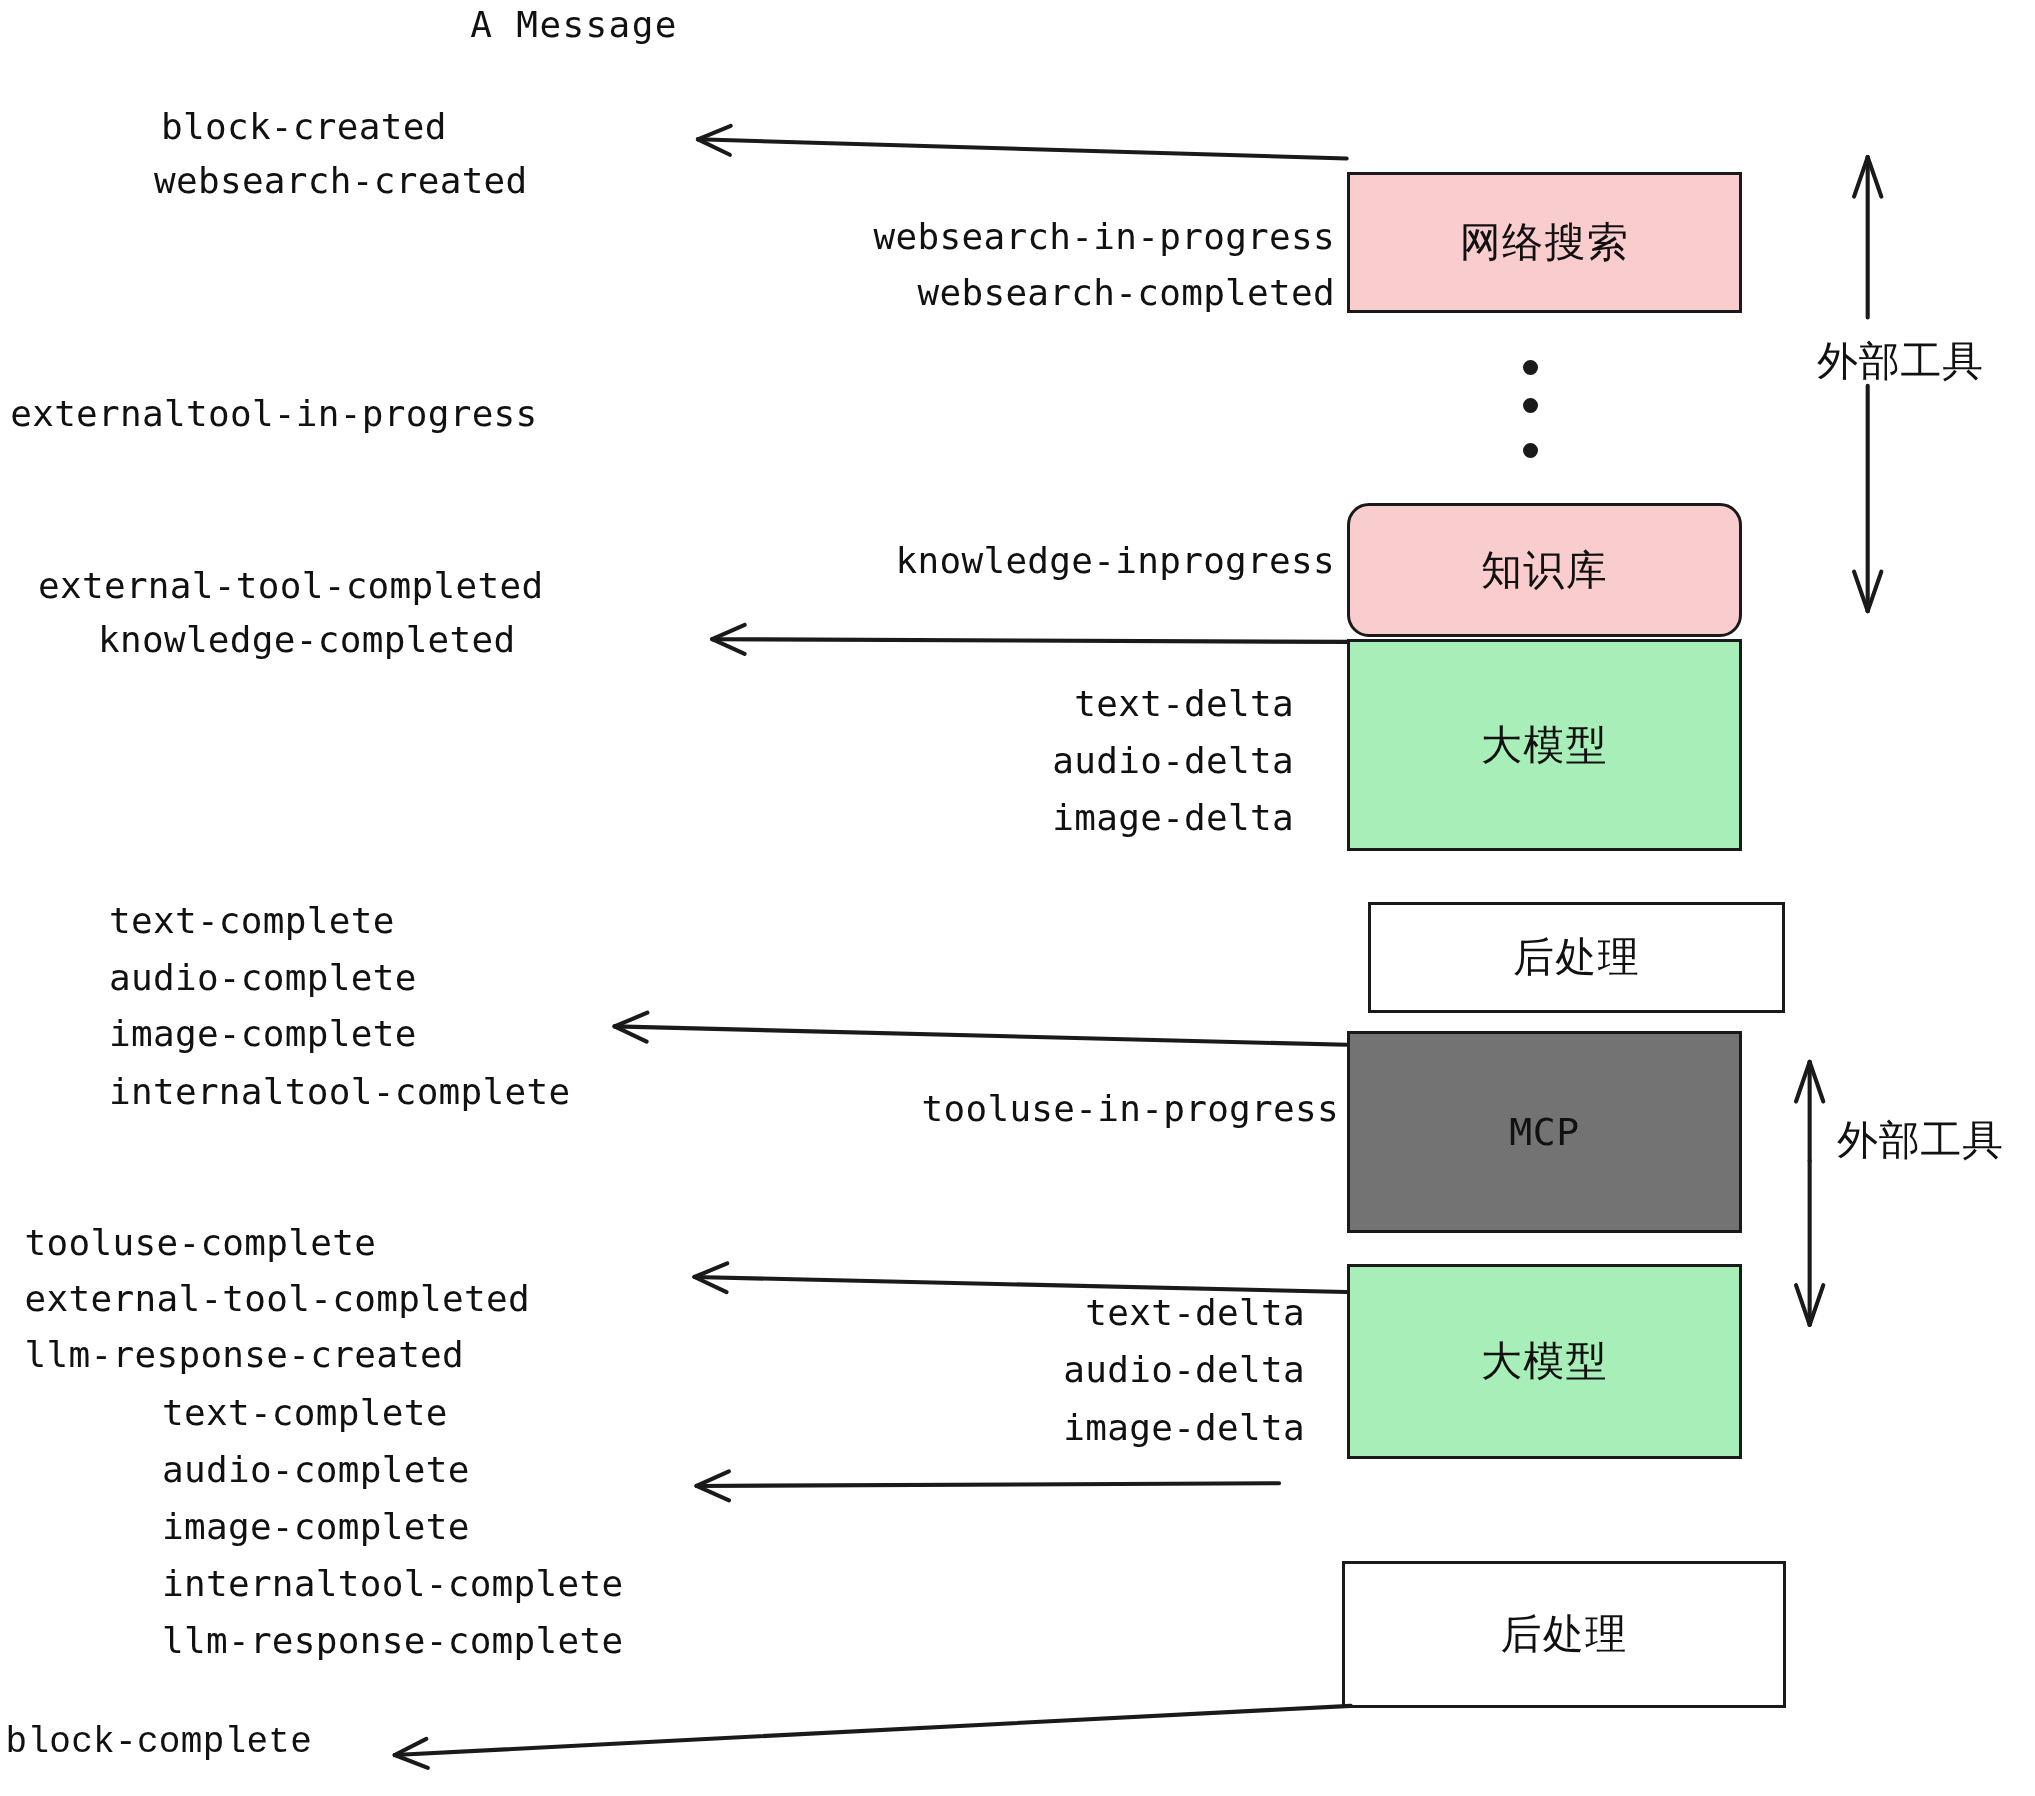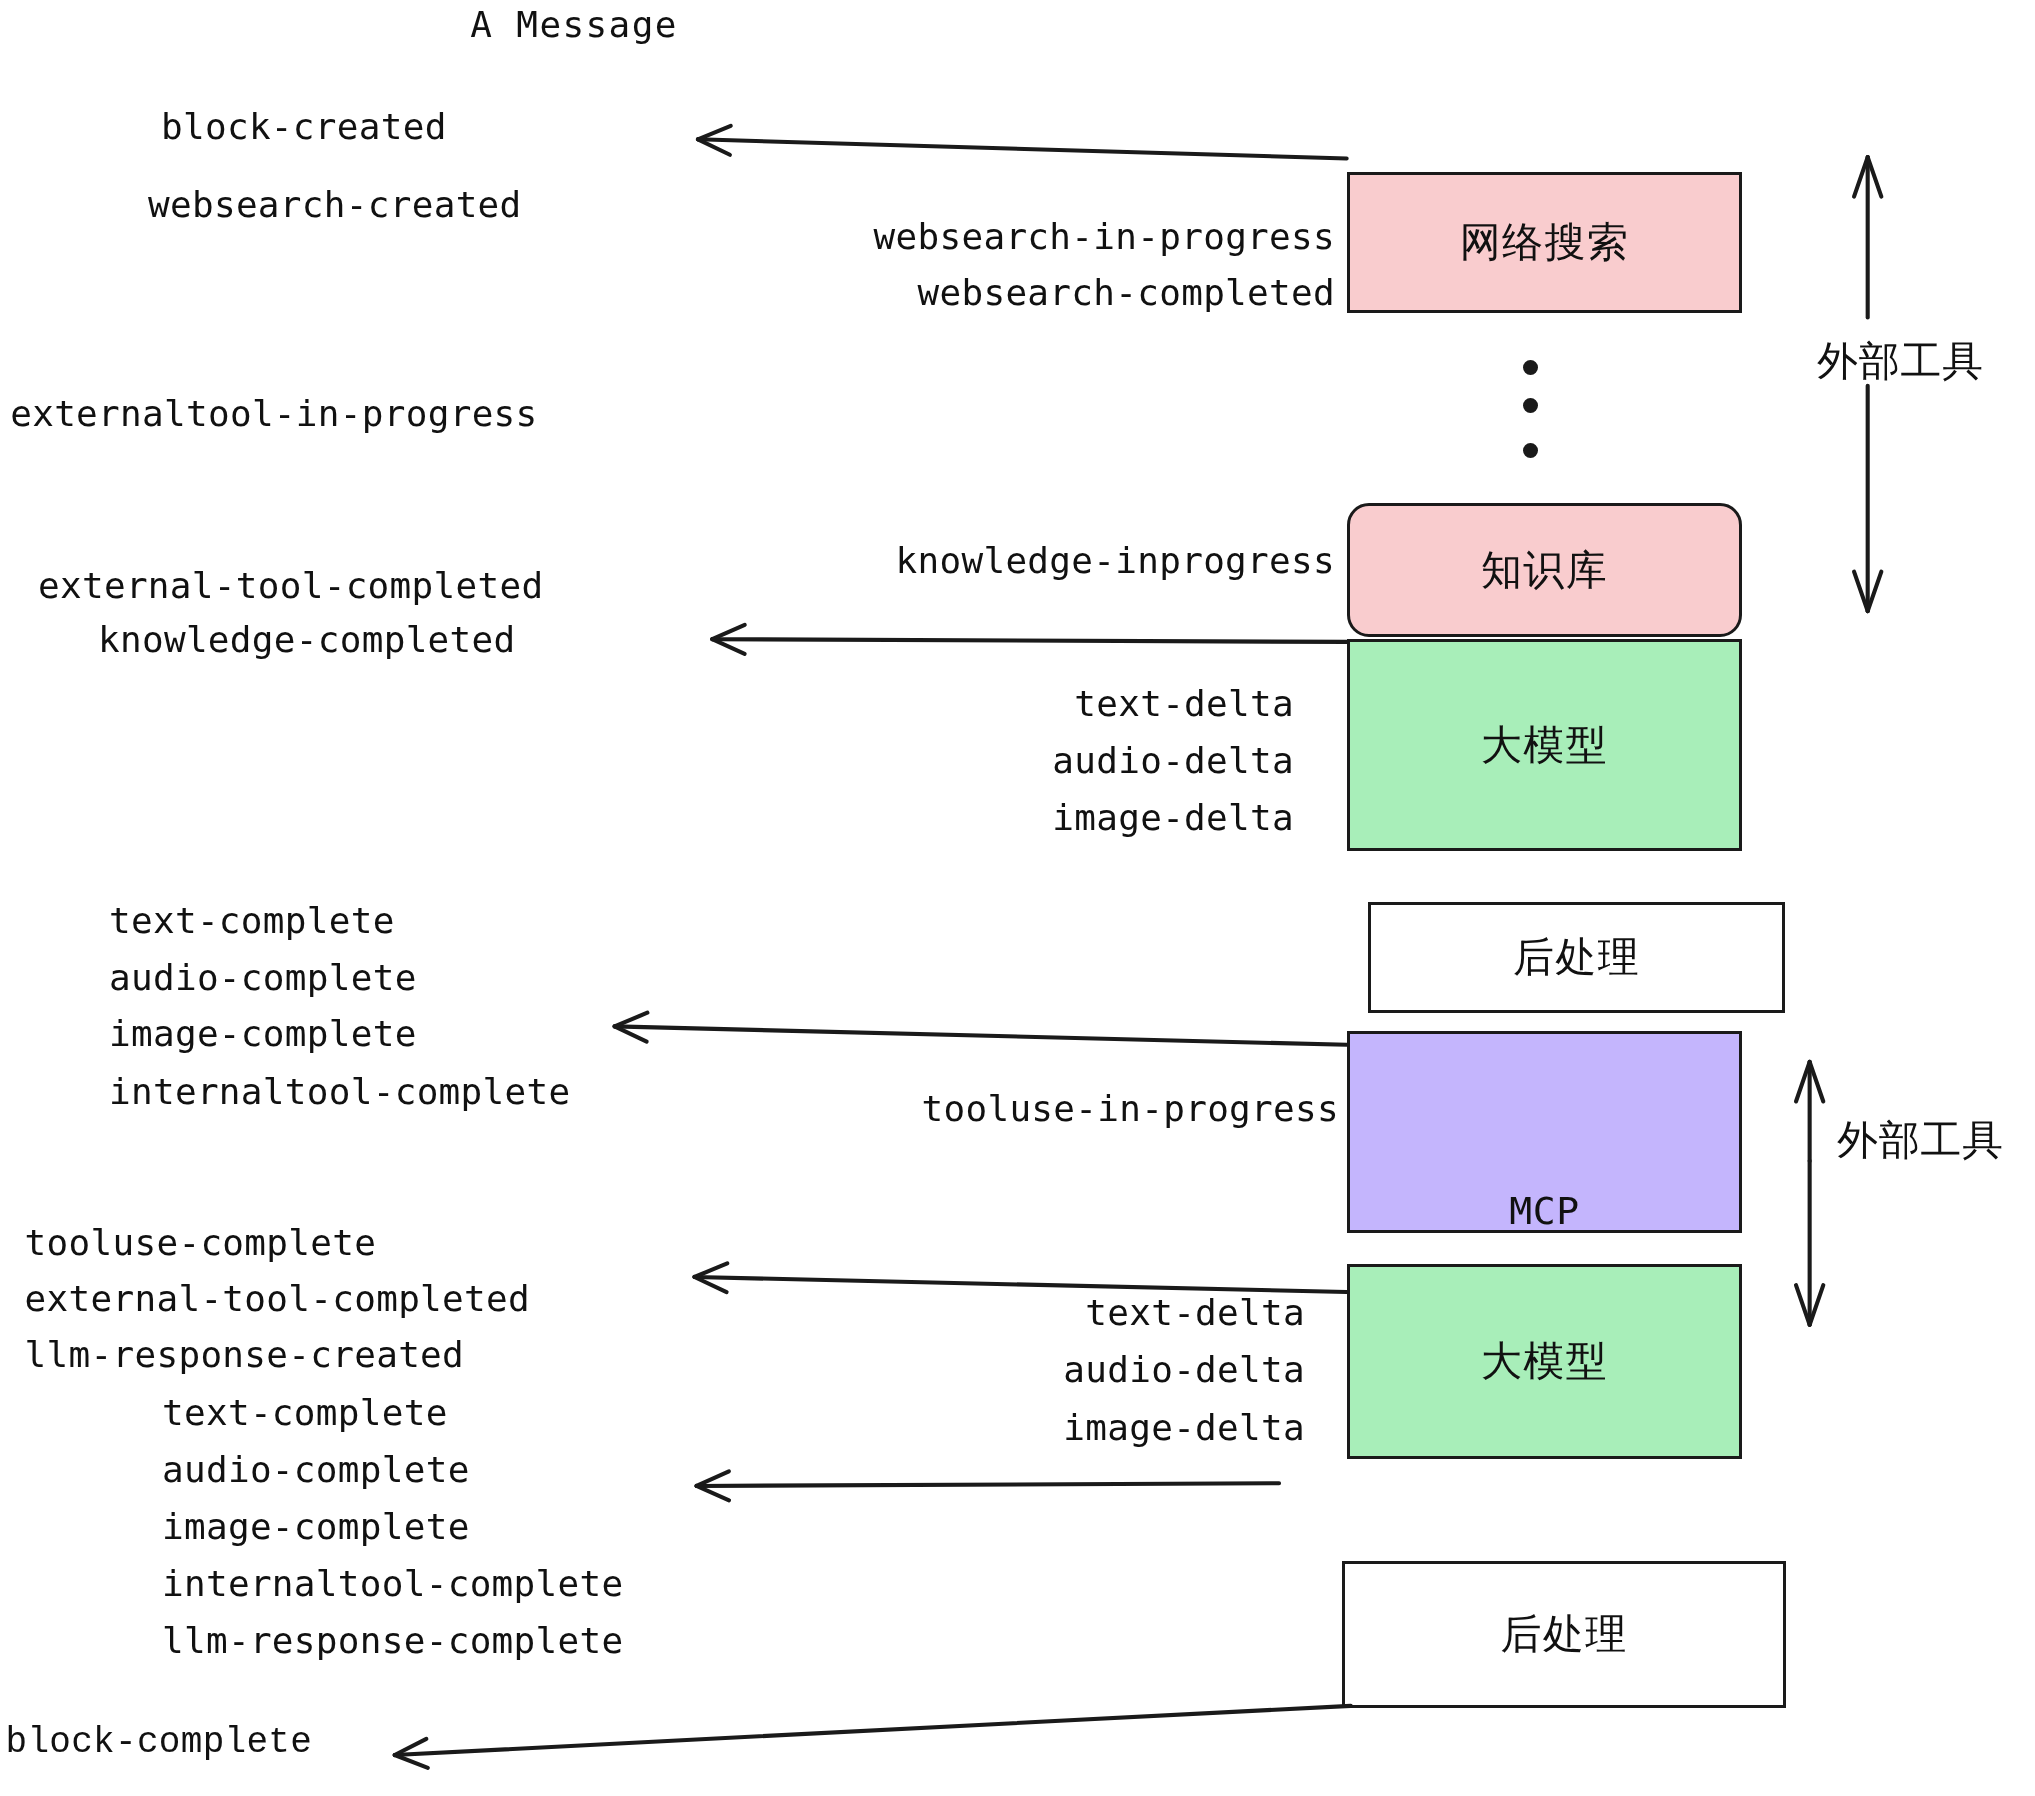--- a/index.html
+++ b/index.html
@@ -103,21 +103,21 @@
       </div>
       <div class="box" style="left: 1347px; top: 503px; width: 395px; height: 134px; background: rgb(249, 204, 206); border-radius: 22px;">
         <span class="boxlabel">知识库</span>
       </div>
       <div class="box" style="left: 1347px; top: 639px; width: 395px; height: 212px; background: rgb(168, 238, 185);">
         <span class="boxlabel">大模型</span>
       </div>
       <div class="box" style="left: 1368px; top: 902px; width: 417px; height: 111px; background: rgb(255, 255, 255);">
         <span class="boxlabel">后处理</span>
       </div>
-      <div class="box mono" style="left: 1347px; top: 1031px; width: 395px; height: 202px; background: #c4b5fd; align-items: flex-end;">
+      <div class="box mono" style="left: 1347px; top: 1031px; width: 395px; height: 202px; background: #737373;">
         <span class="boxlabel">MCP</span>
       </div>
       <div class="box" style="left: 1347px; top: 1264px; width: 395px; height: 195px; background: rgb(168, 238, 185);">
         <span class="boxlabel">大模型</span>
       </div>
       <div class="box" style="left: 1342px; top: 1561px; width: 444px; height: 147px; background: rgb(255, 255, 255);">
         <span class="boxlabel">后处理</span>
       </div>
     </div>
 
@@ -127,21 +127,21 @@
       <div class="dot" style="left: 1523px; top: 443px;"></div>
     </div>
 
   <div id="side-labels">
       <div class="sidelabel" style="left: 1817px; top: 341px;">外部工具</div>
       <div class="sidelabel" style="left: 1837px; top: 1120px;">外部工具</div>
     </div>
 
   <div id="events-left">
       <div class="lbl" style="left: 161px; top: 109px;">block-created</div>
-      <div class="lbl" style="left: 148px; top: 163px; margin-top: 24px;">websearch-created</div>
+      <div class="lbl" style="left: 154px; top: 163px;">websearch-created</div>
       <div class="lbl" style="left: 10.2px; top: 396px;">externaltool-in-progress</div>
       <div class="lbl" style="left: 38px; top: 568px;">external-tool-completed</div>
       <div class="lbl" style="left: 98px; top: 622px;">knowledge-completed</div>
       <div class="lbl" style="left: 109px; top: 903px;">text-complete</div>
       <div class="lbl" style="left: 109px; top: 960px;">audio-complete</div>
       <div class="lbl" style="left: 109px; top: 1016px;">image-complete</div>
       <div class="lbl" style="left: 109px; top: 1074px;">internaltool-complete</div>
       <div class="lbl" style="left: 24.6px; top: 1225px; text-align: center;">tooluse-complete</div>
       <div class="lbl" style="left: 24.6px; top: 1281px;">external-tool-completed</div>
       <div class="lbl" style="left: 24.6px; top: 1337px;">llm-response-created</div>

